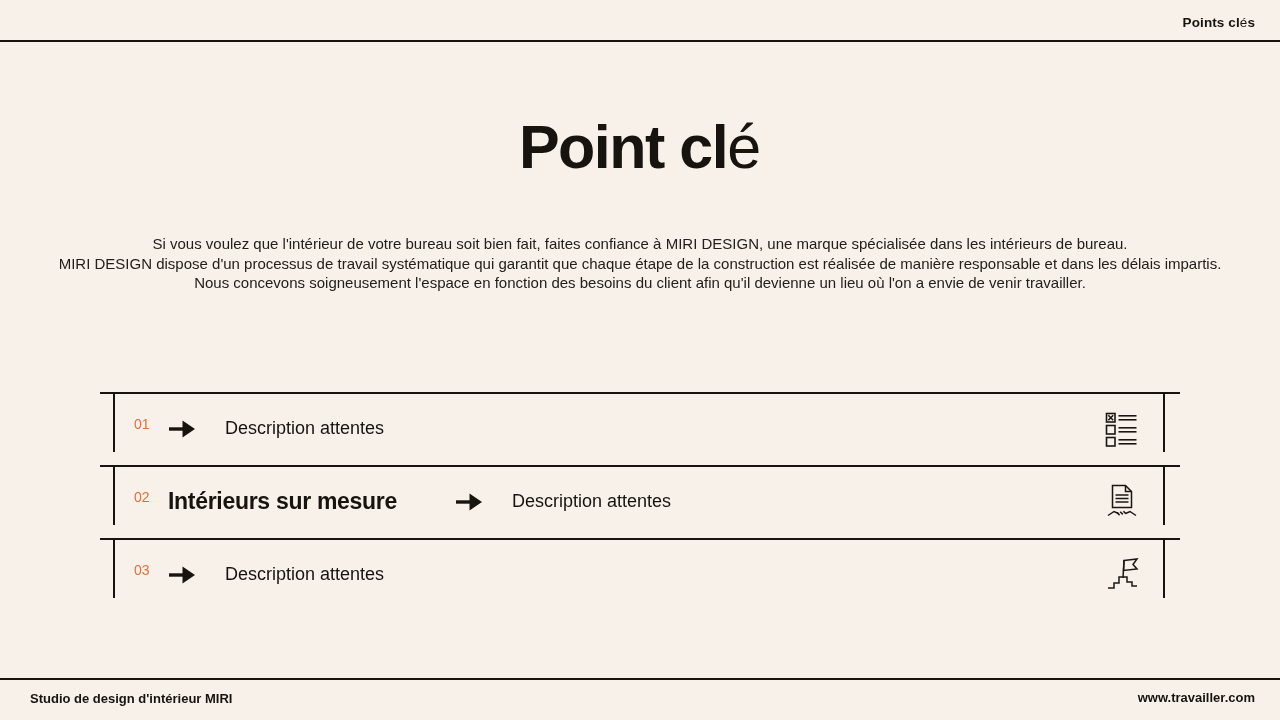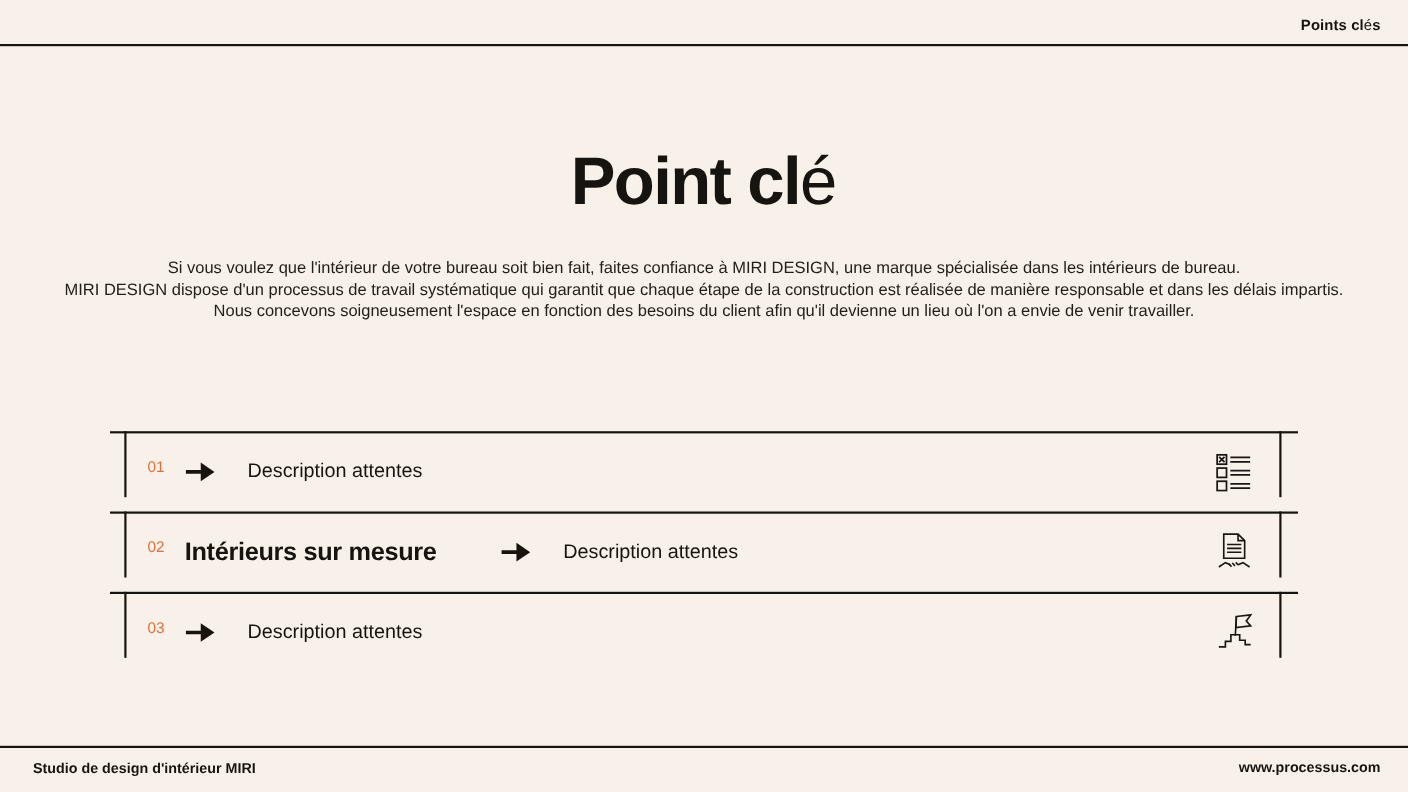--- a/index.html
+++ b/index.html
@@ -19,21 +19,21 @@
   .kicker .light { font-weight:300; }
   .topline {
     position:absolute; top:40px; left:0; width:1280px; height:2px;
     background:#17140F;
   }
 
   
   .title {
     position:absolute; top:110px; left:0; width:1280px;
     text-align:center; font-size:61px; line-height:74px;
-    font-weight:800; letter-spacing:-1.5px;margin-top:17px;
+    font-weight:800; letter-spacing:-1.5px;
   }
   .title .light { font-weight:300; letter-spacing:0; }
 
   
   .intro {
     position:absolute; top:234px; left:40px; right:40px;
     text-align:center; font-size:15px; line-height:19.5px;
     color:#23201B; font-weight:400;
   }
 
@@ -167,15 +167,15 @@
             <path d="M4 31 H10 V26 H15 V20 H23 V25 H28 V29 H33"></path>
           </svg>
         </span>
       </div>
     </div>
 
   </section>
 
   <div class="footline"></div>
   <div class="foot-left">Studio de design d'intérieur MIRI</div>
-  <div class="foot-right">www.processus.com</div>
+  <div class="foot-right">www.travailler.com</div>
 
 </div>
 
 </body></html>

